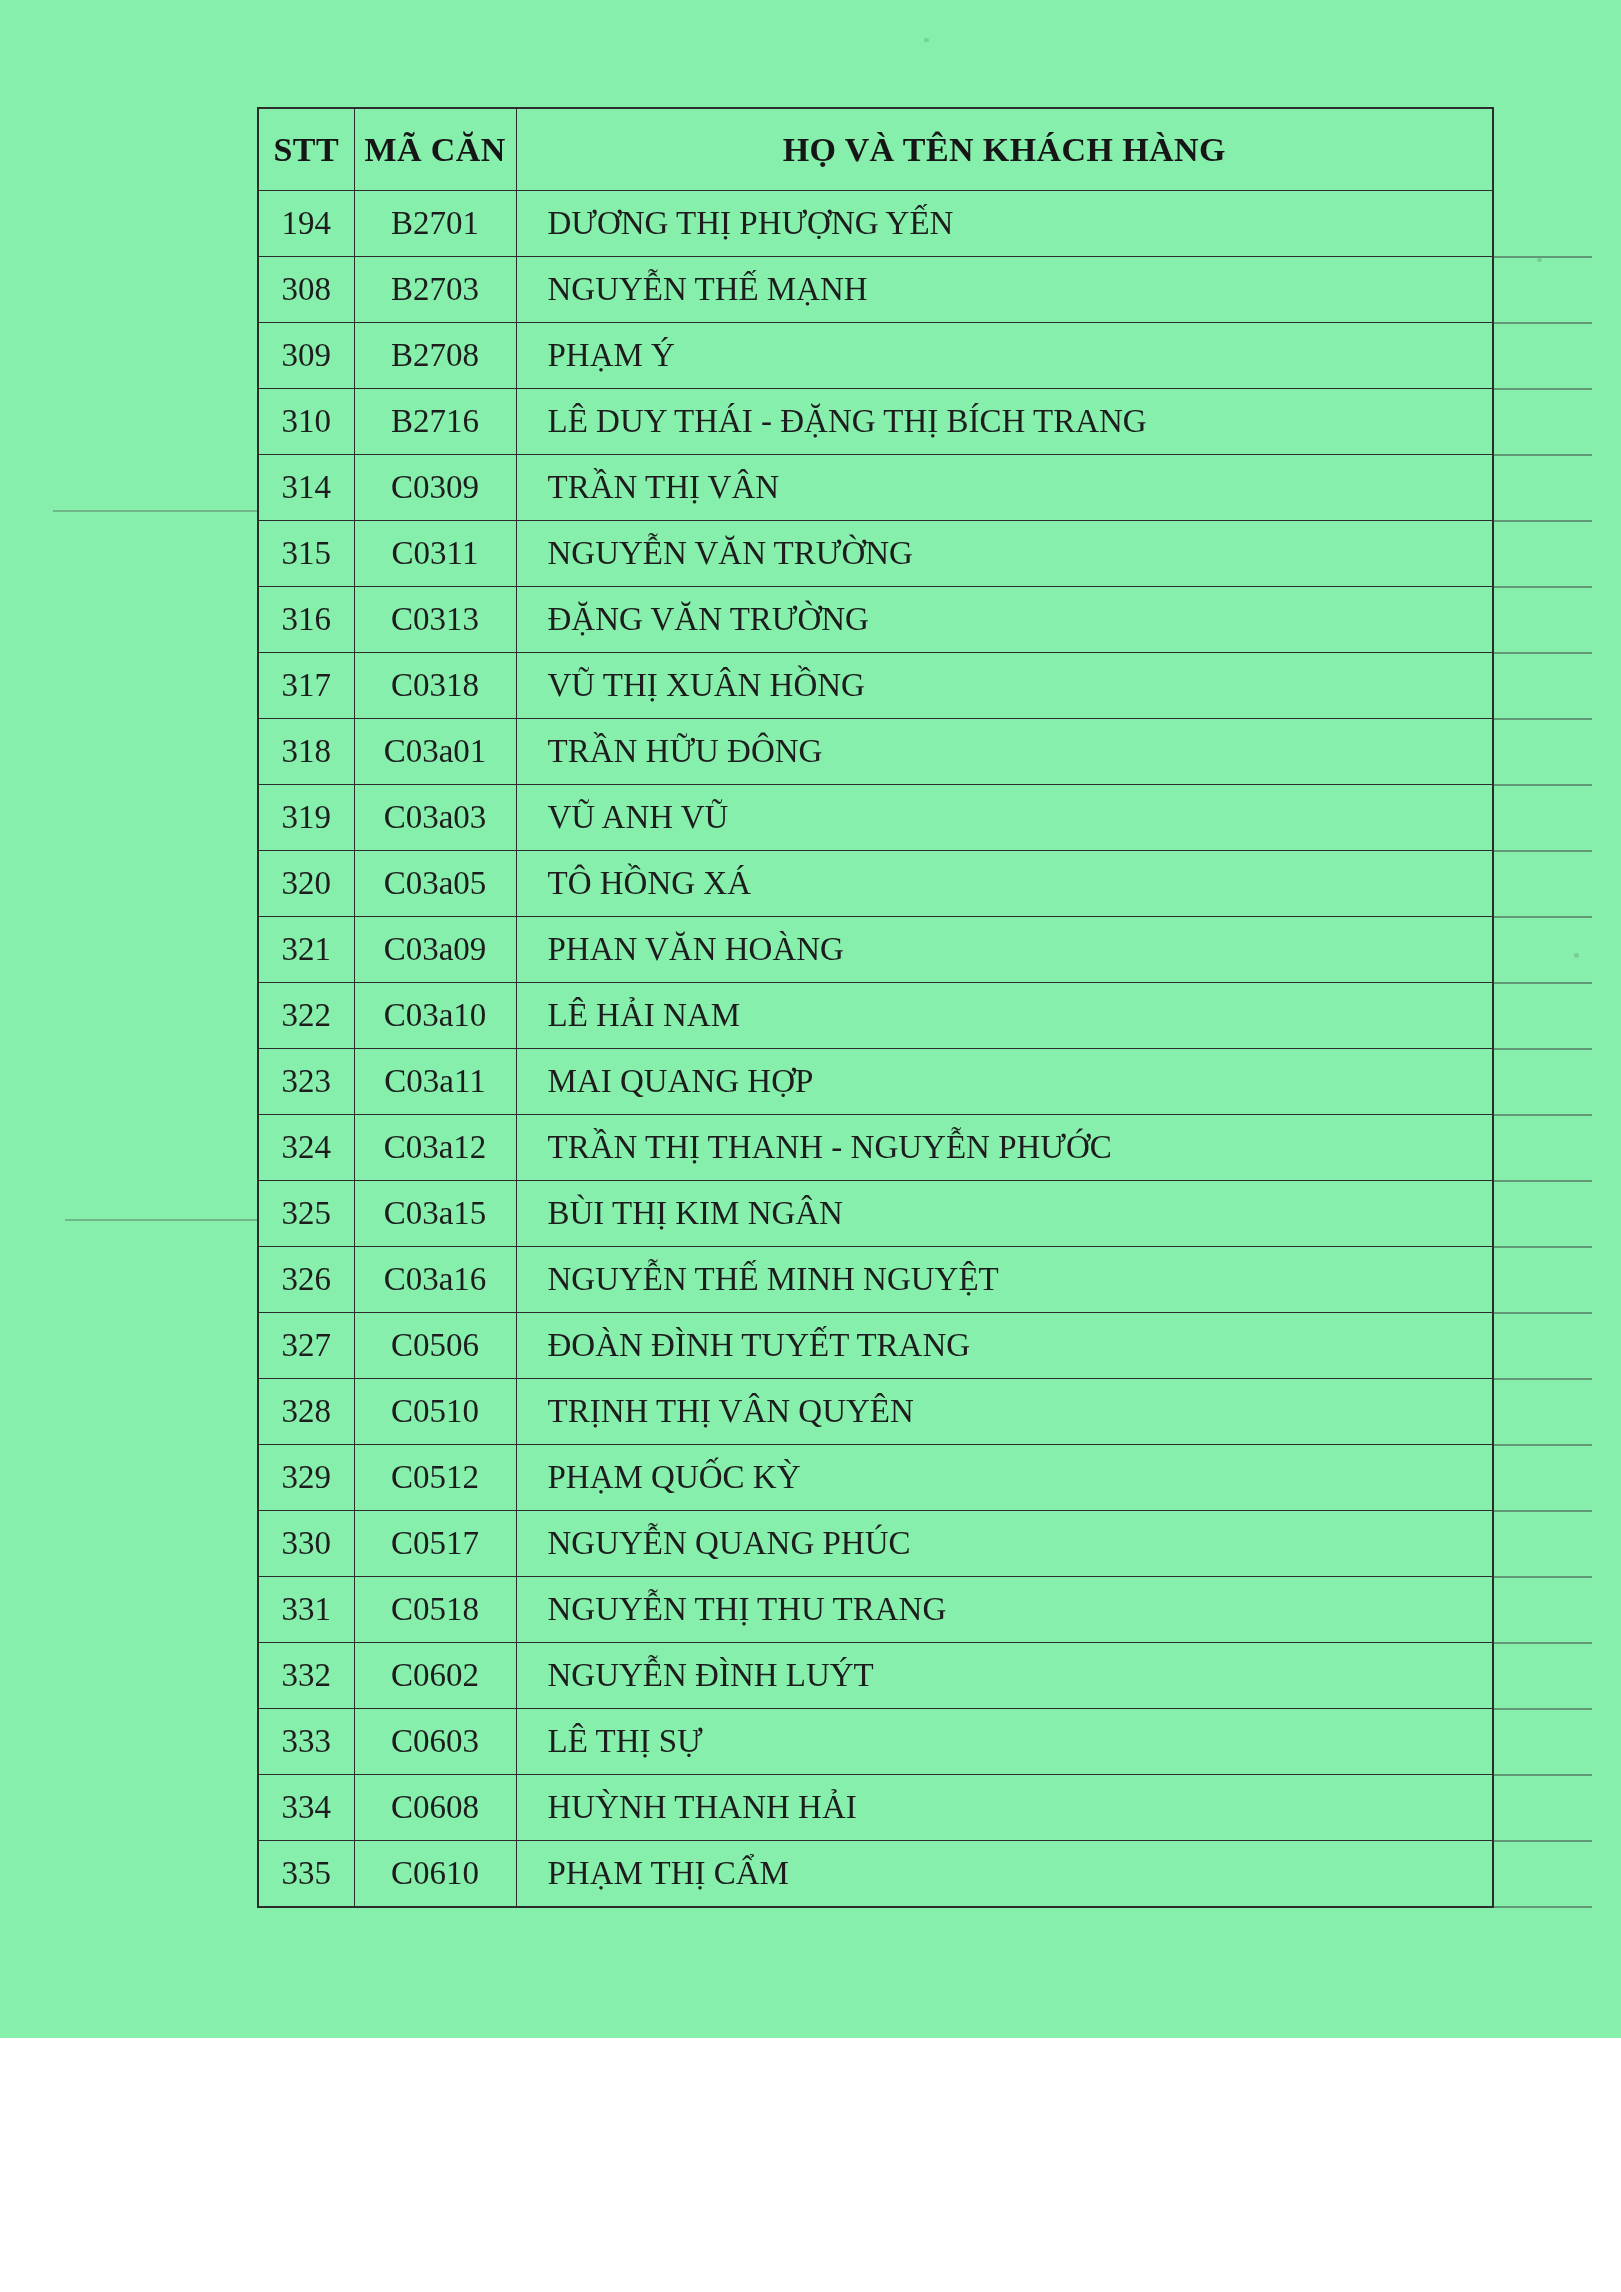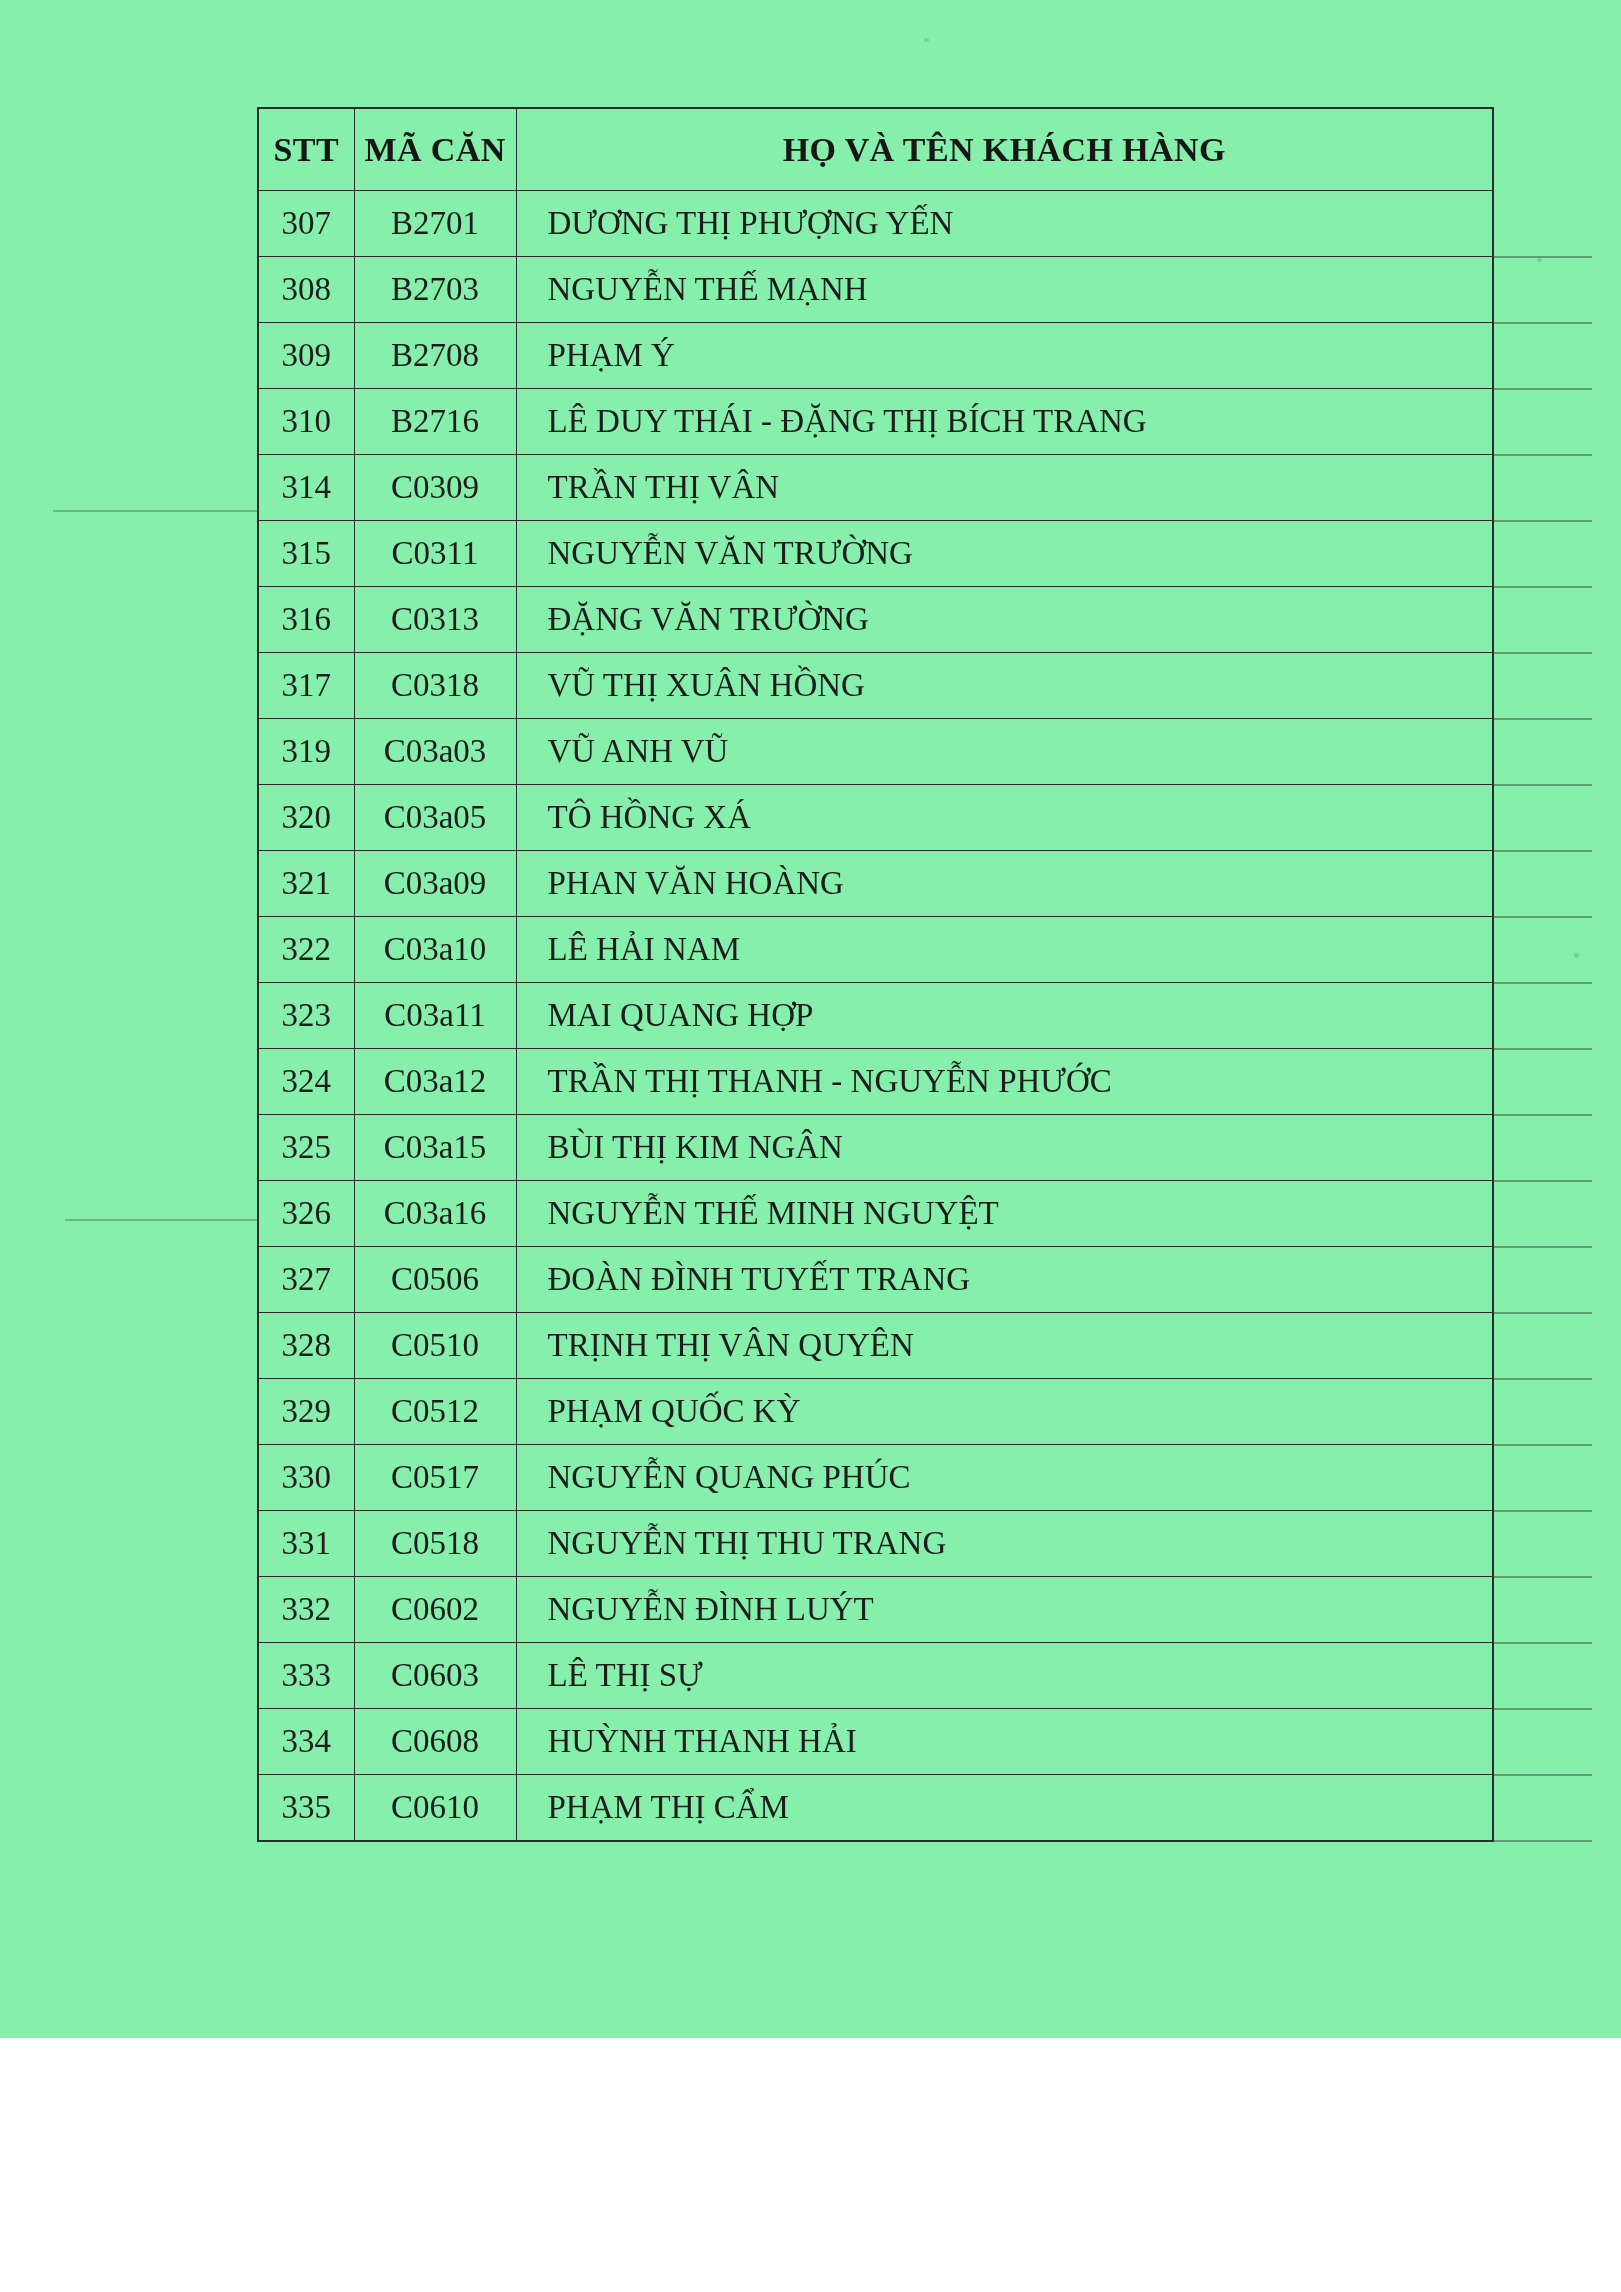--- a/index.html
+++ b/index.html
@@ -116,21 +116,21 @@
       </colgroup>
       <thead>
         <tr>
           <th>STT</th>
           <th>MÃ CĂN</th>
           <th>HỌ VÀ TÊN KHÁCH HÀNG</th>
         </tr>
       </thead>
       <tbody>
           <tr>
-            <td>307</td>
+            <td>194</td>
             <td>B2701</td>
             <td>DƯƠNG THỊ PHƯỢNG YẾN</td>
           </tr>
           <tr>
             <td>308</td>
             <td>B2703</td>
             <td>NGUYỄN THẾ MẠNH</td>
           </tr>
           <tr>
             <td>309</td>
@@ -154,20 +154,25 @@
           </tr>
           <tr>
             <td>316</td>
             <td>C0313</td>
             <td>ĐẶNG VĂN TRƯỜNG</td>
           </tr>
           <tr>
             <td>317</td>
             <td>C0318</td>
             <td>VŨ THỊ XUÂN HỒNG</td>
+          </tr>
+          <tr>
+            <td>318</td>
+            <td>C03a01</td>
+            <td>TRẦN HỮU ĐÔNG</td>
           </tr>
           <tr>
             <td>319</td>
             <td>C03a03</td>
             <td>VŨ ANH VŨ</td>
           </tr>
           <tr>
             <td>320</td>
             <td>C03a05</td>
             <td>TÔ HỒNG XÁ</td>

